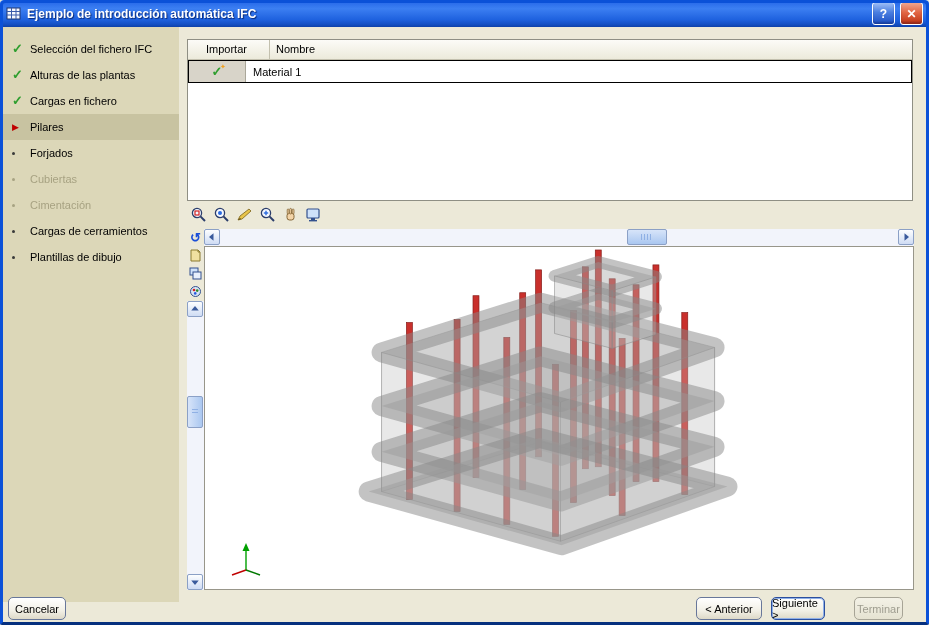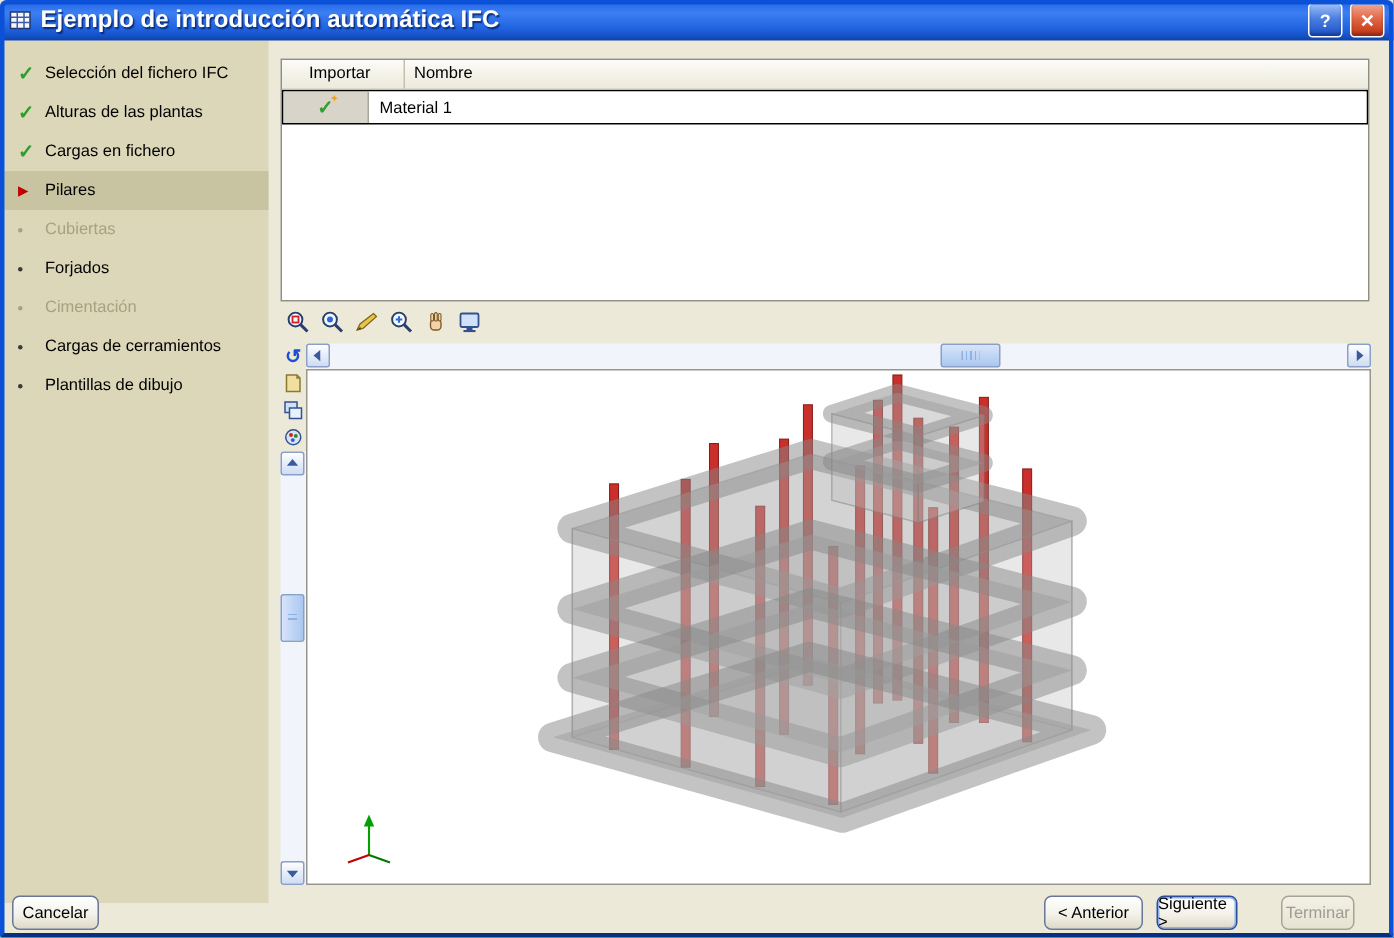--- a/index.html
+++ b/index.html
@@ -3,21 +3,21 @@
 <meta charset="utf-8">
 <style>
   html,body{margin:0;padding:0;}
   body{width:929px;height:625px;position:relative;font-family:"Liberation Sans",sans-serif;font-size:11px;color:#000;background:#ece9d8;overflow:hidden;}
   .frame{position:absolute;inset:0;border:3px solid #0b51d8;border-bottom-color:#06307e;border-radius:5px 5px 2px 2px;pointer-events:none;z-index:60;}
 
   
   .titlebar{position:absolute;left:0;top:0;right:0;height:27px;display:flex;align-items:center;padding:0 6px;gap:5px;
     background:linear-gradient(180deg,#5a96f5 0%,#2a6cea 10%,#3c7ff2 32%,#1f62df 72%,#1450c4 90%,#0d41a8 100%);
     border-radius:4px 4px 0 0;z-index:40;}
-  .title-text{color:#fff;font-weight:bold;font-size:16px;text-shadow:1px 1px 1px rgba(5,30,100,.85);flex:1;white-space:nowrap;overflow:hidden;}
+  .title-text{color:#fff;font-weight:bold;font-size:12px;text-shadow:1px 1px 1px rgba(5,30,100,.85);flex:1;white-space:nowrap;overflow:hidden;}
   .tb-btn{width:21px;height:21px;border:1px solid #fff;border-radius:3px;display:flex;align-items:center;justify-content:center;color:#fff;font-weight:bold;font-size:12px;line-height:1;cursor:default;box-shadow:inset 0 -2px 2px rgba(0,0,40,.25);}
   .tb-help{background:linear-gradient(180deg,#9dbdf6 0%,#4a7ee0 45%,#1c50c4 100%);}
   .tb-close{background:linear-gradient(180deg,#f0a58e 0%,#e26744 45%,#bd3313 100%);}
 
   
   .sidebar{position:absolute;left:3px;top:27px;width:176px;height:566px;background:#dcd7b8;padding-top:9px;z-index:10;}
   .side-item{position:relative;height:26px;line-height:26px;padding-left:27px;white-space:nowrap;}
   .side-item.current{background:#c8c3a1;}
   .side-item.disabled{color:#a7a282;}
   .mark{position:absolute;left:9px;top:0;height:26px;display:flex;align-items:center;}
@@ -94,31 +94,31 @@
     <span>Alturas de las plantas</span>
   </div>
   <div class="side-item done">
     <span class="mark mark-check">✓</span>
     <span>Cargas en fichero</span>
   </div>
   <div class="side-item current">
     <span class="mark mark-arrow">▶</span>
     <span>Pilares</span>
   </div>
+  <div class="side-item pending">
+    <span class="mark">
+        <span class="dot"></span>
+      </span>
+    <span>Forjados</span>
+  </div>
   <div class="side-item disabled">
     <span class="mark">
         <span class="dot"></span>
       </span>
     <span>Cubiertas</span>
-  </div>
-  <div class="side-item pending">
-    <span class="mark">
-        <span class="dot"></span>
-      </span>
-    <span>Forjados</span>
   </div>
   <div class="side-item disabled">
     <span class="mark">
         <span class="dot"></span>
       </span>
     <span>Cimentación</span>
   </div>
   <div class="side-item pending">
     <span class="mark">
         <span class="dot"></span>

